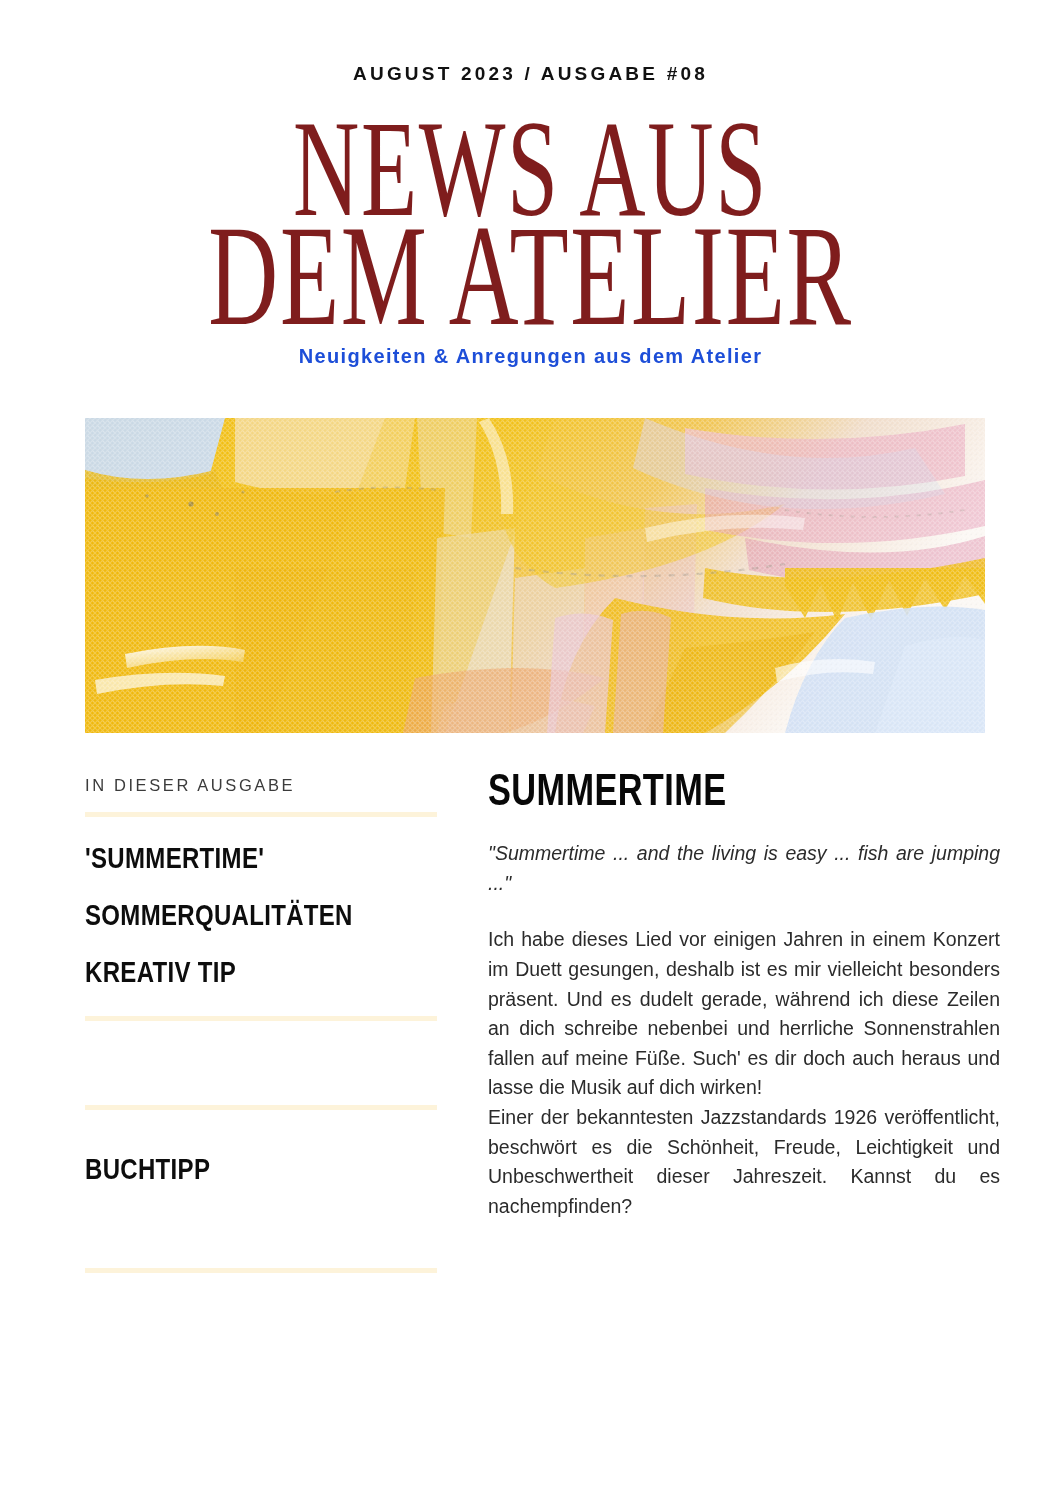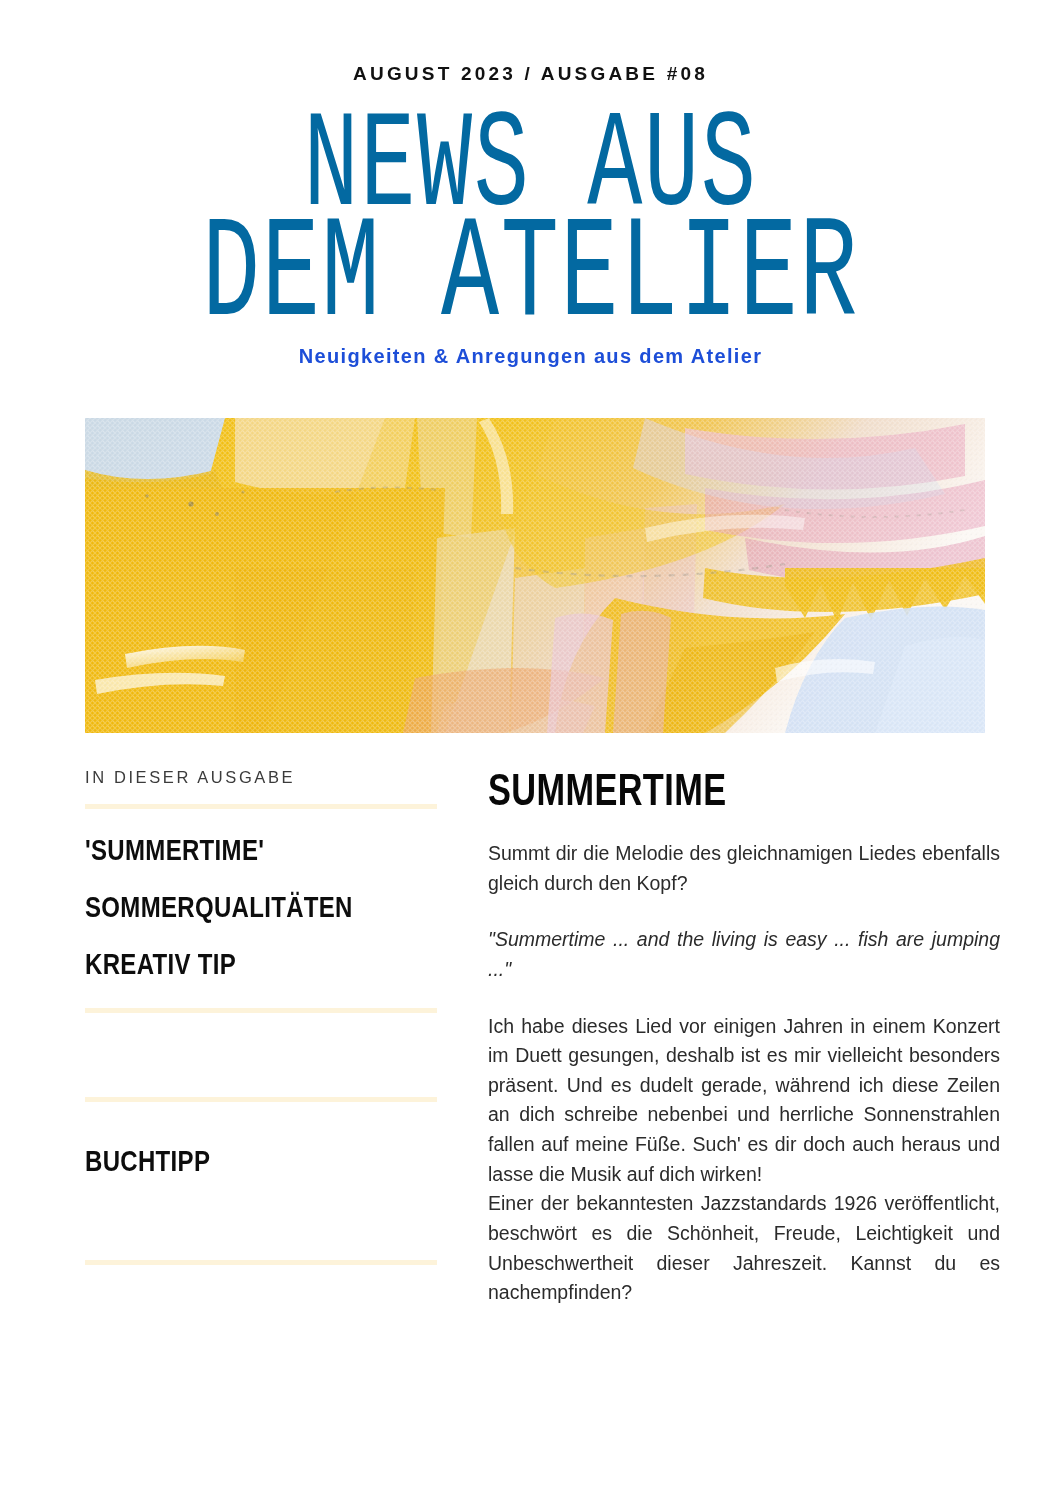--- a/index.html
+++ b/index.html
@@ -21,23 +21,23 @@
     font-weight:bold;
     font-size:19px;
     letter-spacing:3.2px;
     color:#111;
     padding-top:63px;
   }
 
   .masthead {
     margin-top:20px;
     text-align:center;
-    font-family:Liberation Mono, monospace;
+    font-family:Liberation Serif, serif;
     font-weight:400;
-    color:#0369a1;
+    color:#7f1d1d;
     line-height:0.93;
   }
   .masthead-line {
     display:block;
     font-size:112px;
     letter-spacing:2px;
     transform:scaleX(0.82) scaleY(1.22);
     transform-origin:center top;
     white-space:nowrap;
   }
@@ -58,21 +58,21 @@
     left:85px; top:418px;
     width:900px; height:315px;
     overflow:hidden;
     background:#f3c41c;
   }
   .hero svg { display:block; width:100%; height:100%; }
 
   
   .columns { position:absolute; left:0; top:760px; width:1061px; }
 
-  .sidebar { position:absolute; left:85px; top:8px; width:352px; }
+  .sidebar { position:absolute; left:85px; top:16px; width:352px; }
 
   .toc-label {
     font-size:16.5px;
     letter-spacing:2.6px;
     color:#3b3b3b;
     font-weight:400;
   }
 
   .rule { height:5px; background:#fdf3da; width:100%; }
 
@@ -264,20 +264,19 @@
       </div>
 
       <div class="rule g3-after" style="background: rgb(253, 243, 218);"></div>
 
 
     </div>
 
     <div class="article">
       <h1 class="article-title">SUMMERTIME</h1>
 
-      <p class="para">Summt dir die Melodie des gleichnamigen Liedes ebenfalls gleich durch den Kopf?</p>
       <p class="para quote">"Summertime ... and the living is easy ... fish are jumping ..."</p>
       <p class="para">Ich habe dieses Lied vor einigen Jahren in einem Konzert im Duett gesungen, deshalb ist es mir vielleicht besonders präsent. Und es dudelt gerade, während ich diese Zeilen an dich schreibe nebenbei und herrliche Sonnenstrahlen fallen auf meine Füße. Such' es dir doch auch heraus und lasse die Musik auf dich wirken!</p>
       <p class="para tight">Einer der bekanntesten Jazzstandards 1926 veröffentlicht, beschwört es die Schönheit, Freude, Leichtigkeit und Unbeschwertheit dieser Jahreszeit. Kannst du es nachempfinden?</p>
     </div>
 
   </div>
 </div>
 
 </body></html>

